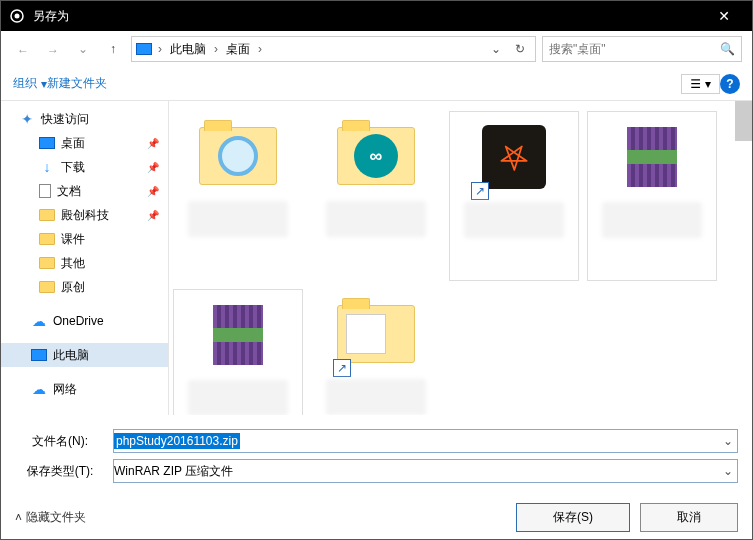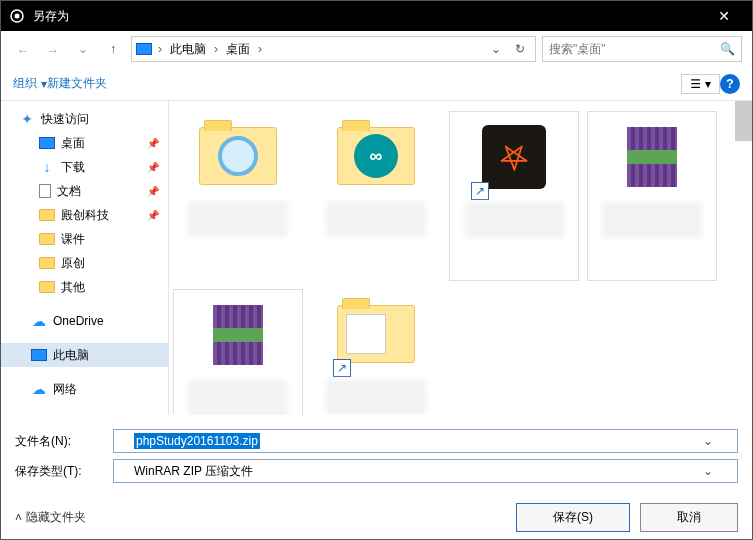--- a/index.html
+++ b/index.html
@@ -60,22 +60,22 @@
 .flame { color: #ff5e1a; font-size: 34px; }
 .rar-box { width: 50px; height: 60px; display: flex; flex-direction: column; }
 .rar-top { flex: 1; background: repeating-linear-gradient(90deg,#7a4fa0 0 4px,#5b3880 4px 8px); }
 .rar-mid { height: 14px; background: #5ea356; }
 .rar-bot { flex: 1; background: repeating-linear-gradient(90deg,#7a4fa0 0 4px,#5b3880 4px 8px); }
 .shortcut-badge { position: absolute; bottom: -4px; left: 2px; width: 18px; height: 18px; background: #fff; border: 1px solid #2d6bb5; display: flex; align-items: center; justify-content: center; color: #2d6bb5; font-size: 12px; }
 .blur-label { width: 100px; height: 36px; margin-top: 6px; background: #f3f3f3; border-radius: 3px; filter: blur(2px); }
 
 .bottom-form { padding: 8px 14px 4px; }
 .form-row { display: flex; align-items: center; margin: 6px 0; gap: 8px; }
-.form-label { width: 90px; text-align: left; }
-.form-field { flex: 1; border: 1px solid #8aa8c8; height: 24px; display: flex; align-items: center; padding: 0 20px; }
+.form-label { width: 90px; text-align: center; }
+.form-field { flex: 1; border: 1px solid #8aa8c8; height: 24px; display: flex; align-items: center; padding: 0 0; }
 .form-field .sel { background: #0078d7; color: #fff; padding: 1px 2px; }
 .form-field .caret { color: #555; cursor: pointer; padding: 0 4px; }
 
 .footer { display: flex; align-items: center; padding: 10px 14px; gap: 10px; }
 .footer .hide { display: flex; align-items: center; gap: 4px; cursor: pointer; color: #333; }
 .footer .spacer { flex: 1; }
 .footer .btn { border: 1px solid #888; padding: 5px 36px; background: #f6f6f6; cursor: pointer; }
 .footer .btn.primary { border: 1.5px solid #2d6bb5; }
 </style>
 </head>
@@ -154,25 +154,25 @@
       <span class="ticon folder-y"></span>
       <span>殿创科技</span>
       <span class="pin">📌</span>
     </div>
     <div class="tree-item child">
       <span class="ticon folder-y"></span>
       <span>课件</span>
     </div>
     <div class="tree-item child">
       <span class="ticon folder-y"></span>
+      <span>其他</span>
+    </div>
+    <div class="tree-item child">
+      <span class="ticon folder-y"></span>
       <span>原创</span>
-    </div>
-    <div class="tree-item child">
-      <span class="ticon folder-y"></span>
-      <span>其他</span>
     </div>
     <div style="height:10px"></div>
     <div class="tree-item child2">
       <span class="ticon cloud-i">☁</span>
       <span>OneDrive</span>
     </div>
     <div style="height:10px"></div>
     <div class="tree-item child2 selected">
       <span class="ticon mon"></span>
       <span>此电脑</span>

